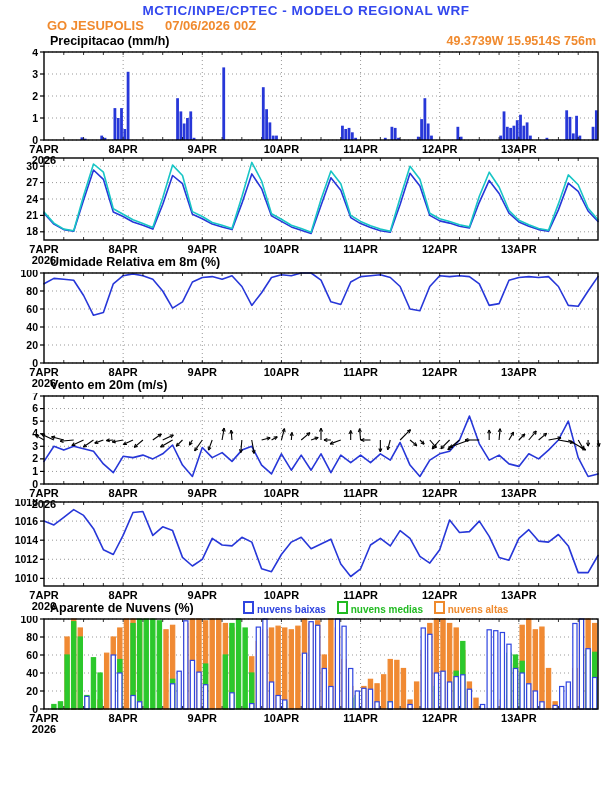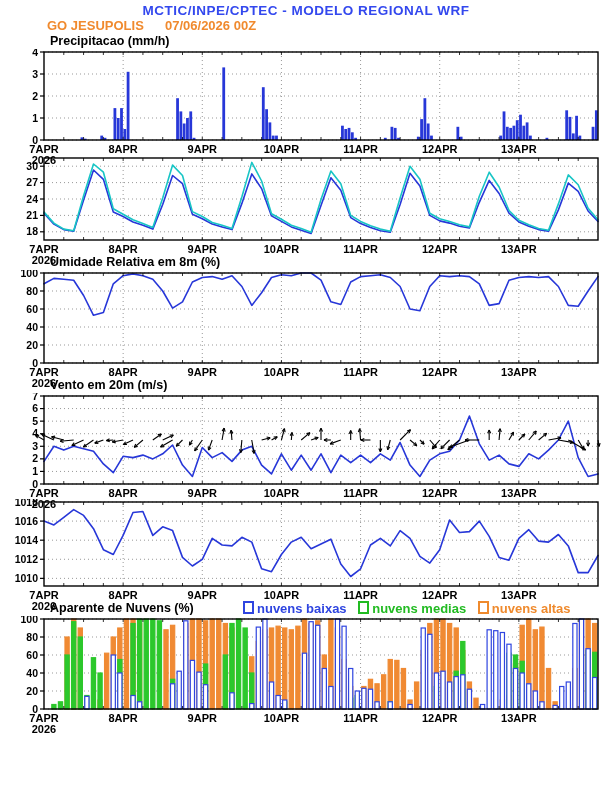--- a/index.html
+++ b/index.html
@@ -9,21 +9,21 @@
   .hdr-row2{position:relative;height:16px;font-weight:bold;font-size:13px;color:#f08a2e;}
   .hdr-station{position:absolute;left:35px;top:0;margin-left:12px;}
   .hdr-datetime{position:absolute;left:165px;top:0;}
   .panel{position:relative;}
   .panel + .panel{margin-top:-11px;}
   .ptitle-row{position:relative;height:15px;font-size:12.5px;font-weight:bold;color:#000;}
   .ptitle{position:absolute;left:50px;top:0;white-space:nowrap;}
   .pright{position:absolute;right:16px;top:0;white-space:nowrap;}
   .coords{color:#f08a2e;}
   .apparent{color:#18c5c5;}
-  .legend{position:absolute;left:235px;top:0;white-space:nowrap;font-size:13px;}
+  .legend{position:absolute;left:235px;top:0;white-space:nowrap;font-size:10px;}
   .lg-item{margin-left:8px;}
   .lg-sq{display:inline-block;width:7px;height:9px;background:#fff;vertical-align:-1px;margin-right:3px;}
   .sq-blue{border:2px solid #2f45e0;}
   .sq-green{border:2px solid #22bb22;}
   .sq-orange{border:2px solid #ef8a2d;}
   .c-blue{color:#2f45e0;}
   .c-green{color:#22bb22;}
   .c-orange{color:#ef8a2d;}
   svg{display:block;}
 </style>
@@ -34,20 +34,21 @@
 
   <div class="hdr-title">MCTIC/INPE/CPTEC - MODELO REGIONAL WRF</div>
   <div class="hdr-row2">
     <span class="hdr-station">GO JESUPOLIS</span>
     <span class="hdr-datetime">07/06/2026 00Z</span>
   </div>
 
   <div class="panel">
     <div class="ptitle-row">
       <span class="ptitle">Precipitacao (mm/h)</span>
+      <span class="pright coords">49.3739W 15.9514S 756m</span>
     </div>
     <svg width="612" height="117" viewBox="0 0 612 117">
         <line x1="44" x2="598" y1="91" y2="91" stroke="#999" stroke-width="1" stroke-dasharray="1 3"></line>
         <line x1="40" x2="44" y1="91" y2="91" stroke="#000" stroke-width="1.2"></line>
         <text x="38" y="94.5" font-size="10.5" font-weight="bold" font-family="&quot;Liberation Sans&quot;,sans-serif" fill="#000" text-anchor="end">0</text>
         <line x1="44" x2="598" y1="69" y2="69" stroke="#999" stroke-width="1" stroke-dasharray="1 3"></line>
         <line x1="40" x2="44" y1="69" y2="69" stroke="#000" stroke-width="1.2"></line>
         <text x="38" y="72.5" font-size="10.5" font-weight="bold" font-family="&quot;Liberation Sans&quot;,sans-serif" fill="#000" text-anchor="end">1</text>
         <line x1="44" x2="598" y1="47" y2="47" stroke="#999" stroke-width="1" stroke-dasharray="1 3"></line>
         <line x1="40" x2="44" y1="47" y2="47" stroke="#000" stroke-width="1.2"></line>

